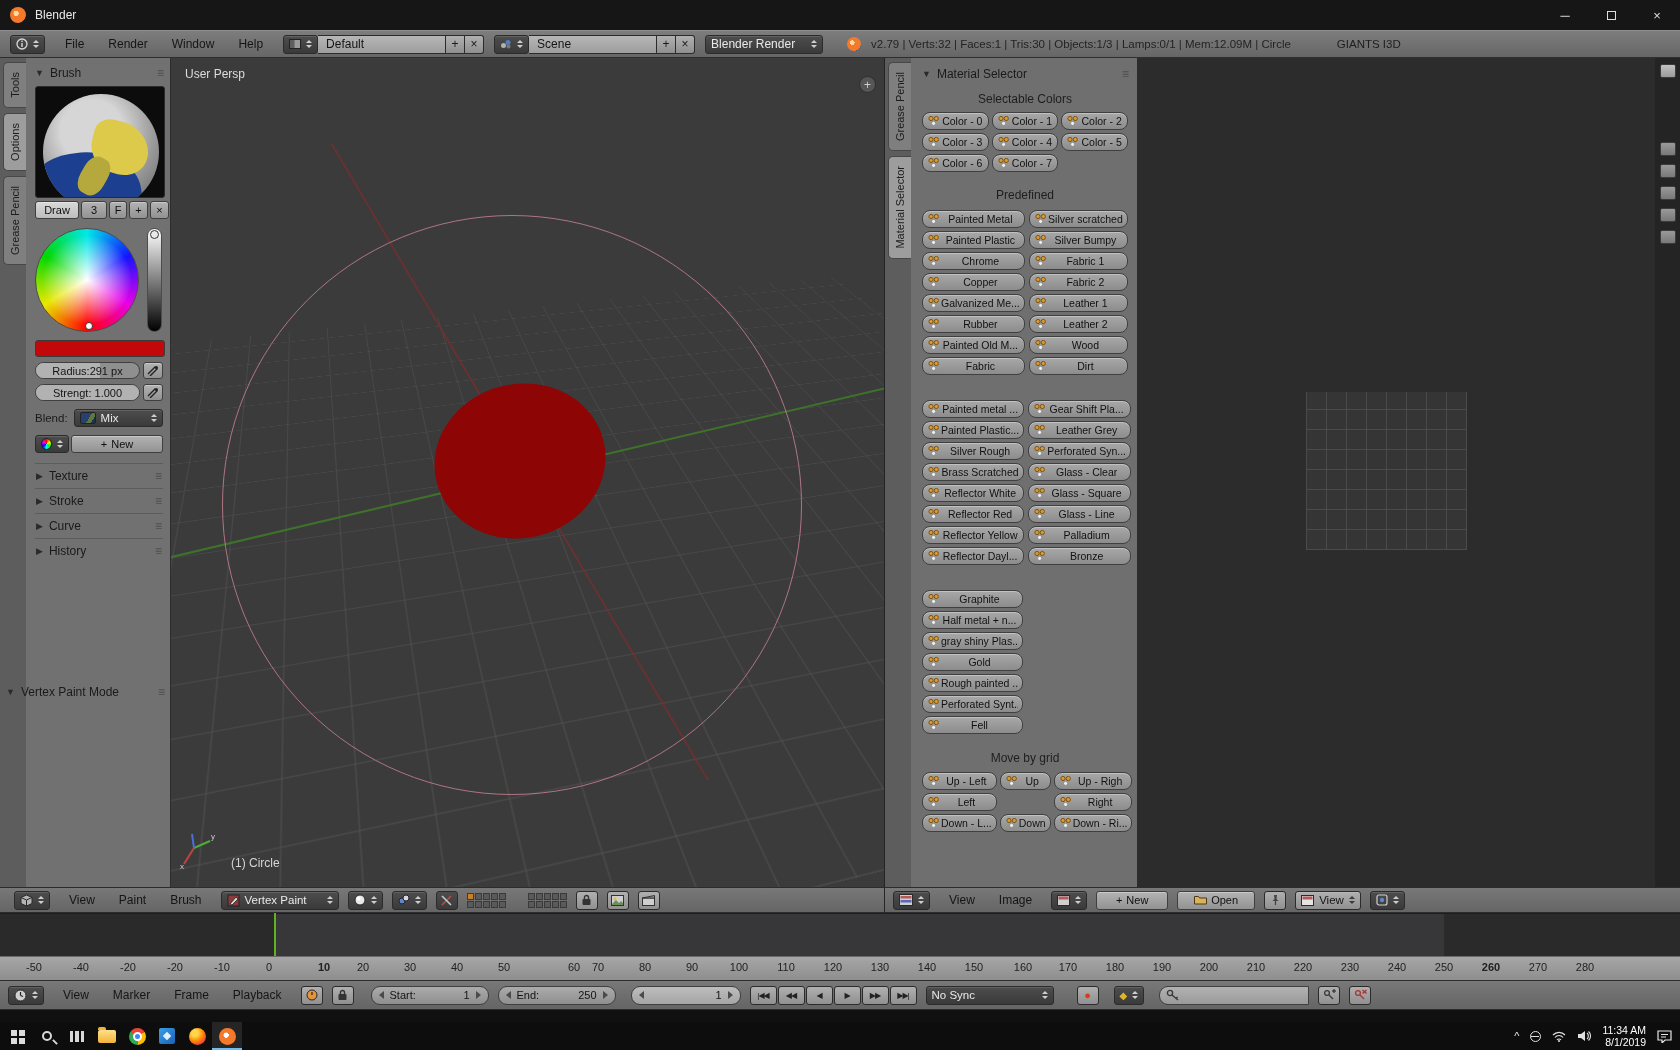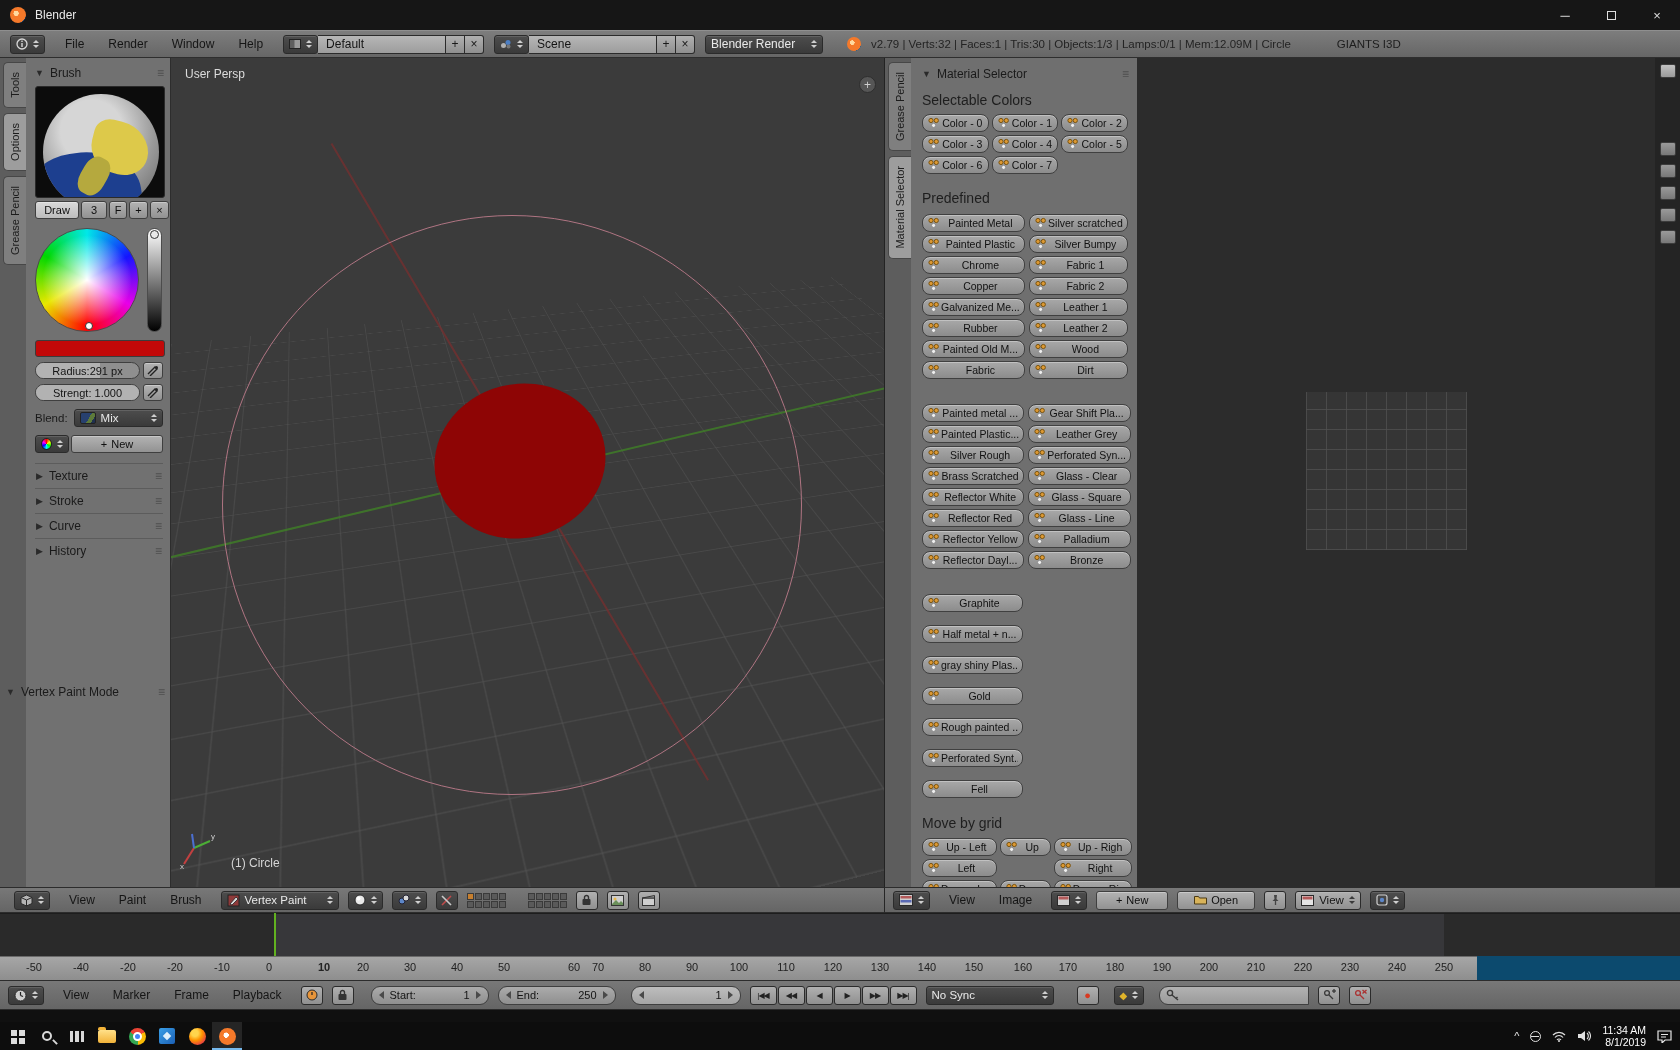--- a/index.html
+++ b/index.html
@@ -1,18 +1,18 @@
 <!DOCTYPE html>
 <html><head>
 <meta charset="utf-8">
 <style>
   * { margin:0; padding:0; box-sizing:border-box; }
   html,body { width:1680px; height:1050px; overflow:hidden; background:#000;
     font-family:"Liberation Sans","DejaVu Sans",sans-serif; }
-  #screen { position:relative; width:1680px; height:1050px; background:#0c4a6e; }
+  #screen { position:relative; width:1680px; height:1050px; background:#ffffff; }
 
   
   #titlebar { position:absolute; left:0; top:0; width:1680px; height:30px; background:#161616;
     display:flex; align-items:center; padding-left:10px; color:#e9e9e9; font-size:12px; }
   .blogo { width:16px; height:16px; border-radius:50%;
     background:radial-gradient(circle at 38% 40%, #ffd9a0 0 18%, #f5792a 20% 72%, #1a4f8a 74% 100%); display:inline-block; }
   #titlebar .wtitle { margin-left:9px; }
   .wbtns { position:absolute; right:0; top:0; height:30px; display:flex; }
   .wbtn { width:46px; height:30px; display:flex; align-items:center; justify-content:center;
     color:#dedede; font-size:13px; }
@@ -40,21 +40,21 @@
   .stats { font-size:11.5px; color:#232323; white-space:nowrap; }
   .brand { margin-left:36px; font-size:11.5px; color:#1d1d1d; }
   .blogo.small { width:14px; height:14px; }
 
   
   .btn { display:flex; align-items:center; justify-content:center; gap:4px;
     background:linear-gradient(#b3b3b3,#929292); border:1px solid #3f3f3f; border-radius:3px;
     color:#0f0f0f; font-size:11px; height:18px; box-shadow:inset 0 1px 0 rgba(255,255,255,.3); }
   .panel-header { display:flex; align-items:center; gap:6px; font-size:12px; color:#1a1a1a; height:20px; }
   .panel-header .grip { margin-left:auto; color:#4e4e4e; letter-spacing:-1px; }
-  .seclabel { font-size:14px; color:#1e1e1e; }
+  .seclabel { font-size:12px; color:#1e1e1e;text-align:center; }
 
   
   .vstrip { position:absolute; top:0; bottom:0; width:26px; background:#5d5d5d;
     display:flex; flex-direction:column; gap:5px; padding-top:4px; align-items:flex-end; }
   .vtab { background:#7f7f7f; border:1px solid #474747; border-right:none; border-radius:5px 0 0 5px;
     padding:9px 2px; width:23px; display:flex; justify-content:center; }
   .vtab.active { background:#9d9d9d; }
   .vtab span { writing-mode:vertical-rl; transform:rotate(180deg); font-size:11px; color:#1c1c1c; white-space:nowrap; }
 
   
@@ -153,37 +153,37 @@
   #ie-shelf { position:absolute; left:0; top:0; width:252px; height:829px; background:#6f6f6f; }
   #ie-shelf .content { position:absolute; left:28px; right:0; top:0; bottom:0; padding:6px 9px; overflow:hidden; }
   .matgrid3 { display:grid; grid-template-columns:repeat(3,1fr); gap:3px; margin-top:6px; }
   .matgrid2 { display:grid; grid-template-columns:repeat(2,1fr); gap:3px 4px; }
   .matbtn { display:flex; align-items:center; background:linear-gradient(#a8a8a8,#8c8c8c);
     border:1px solid #404040; border-radius:8px; height:18px; padding:0 4px; gap:1px;
     box-shadow:inset 0 1px 0 rgba(255,255,255,.3); }
   .matbtn .matlabel { flex:1; text-align:center; font-size:10.5px; color:#111;
     white-space:nowrap; overflow:hidden; }
   .mat-ic { display:flex; width:13px; flex:0 0 13px; }
-  .halfcol { width:calc(50% - 2px); display:flex; flex-direction:column; gap:13px; }
+  .halfcol { width:calc(50% - 2px); display:flex; flex-direction:column; gap:3px; }
   #ie-view { position:absolute; left:252px; top:0; right:25px; bottom:0; background:#2c2c2c; }
   #ie-grid { position:absolute; left:169px; top:334px; width:161px; height:158px; background:#353535;
     background-image:repeating-linear-gradient(0deg, rgba(80,80,80,.8) 0 1px, transparent 1px 20px),
       repeating-linear-gradient(90deg, rgba(80,80,80,.8) 0 1px, transparent 1px 20px); }
   #ie-strip { position:absolute; right:0; top:0; width:25px; bottom:0; background:#242424;
     display:flex; flex-direction:column; align-items:center; }
   .strip-ic { width:16px; height:14px; background:linear-gradient(#9a9a9a,#787878); border:1px solid #3c3c3c;
     border-radius:2px; margin-top:8px; }
   .strip-ic.first { margin-top:6px; margin-bottom:56px; background:linear-gradient(#c2c2c2,#9a9a9a); }
 
   
   #tl-band { position:absolute; left:0; top:913px; width:1680px; height:43px; background:#2a2a2a;
     border-top:1px solid #1d1d1d; }
   #tl-range { position:absolute; top:0; bottom:0; background:#37373a; }
   #tl-frameline { position:absolute; top:913px; width:2px; height:67px; }
-  #ruler { position:absolute; left:0; top:956px; width:1477px; height:24px;
+  #ruler { position:absolute; left:0; top:956px; width:1680px; height:24px;
     background:linear-gradient(#a6a6a6,#8e8e8e); border-top:1px solid #6a6a6a; overflow:hidden;text-align:center; }
   .tick { position:absolute; top:4px; transform:translateX(-50%); font-size:11px; color:#222; }
   #tl-header { left:0; top:980px; width:1680px; height:30px; }
   .numfield { display:flex; align-items:center; height:19px; border:1px solid #3f3f3f; border-radius:9px;
     background:linear-gradient(#ababab,#8f8f8f); color:#141414; font-size:11px; padding:0 7px; gap:6px; }
   .numfield .tri-l { width:0;height:0;border-top:4px solid transparent;border-bottom:4px solid transparent;border-right:5px solid #4a4a4a; }
   .numfield .tri-r { width:0;height:0;border-top:4px solid transparent;border-bottom:4px solid transparent;border-left:5px solid #4a4a4a; }
   .numfield .val { margin-left:auto; }
   #pb-row { display:flex; gap:1px; }
   #pb-row .icbtn { width:27px; color:#dedede; font-size:8px; letter-spacing:-1px; background:linear-gradient(#b0b0b0,#909090); color:#222; }

